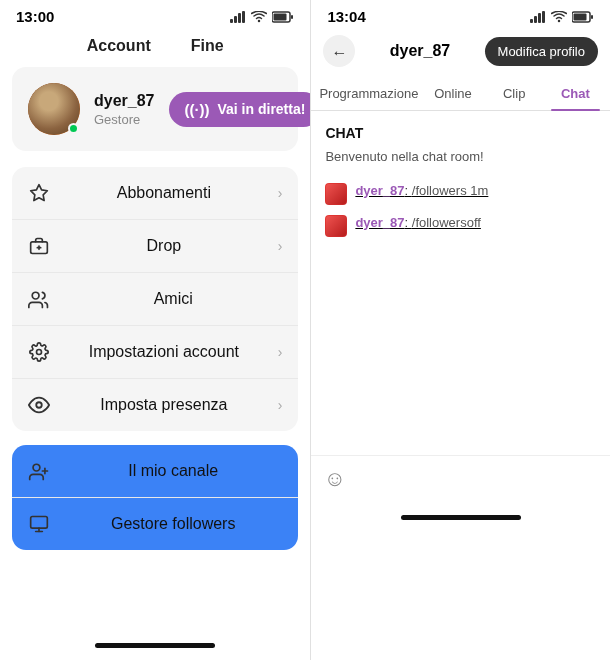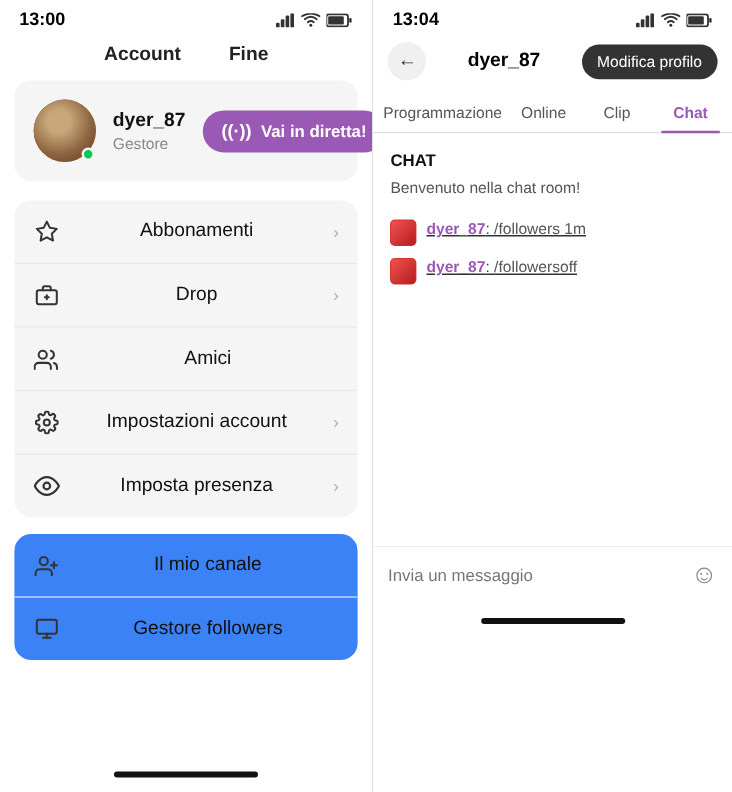--- a/index.html
+++ b/index.html
@@ -610,20 +610,19 @@
         <div class="chat-avatar-inner"></div>
       </div>
       <span class="chat-text">
         <span class="chat-user">dyer_87</span>:
         <span class="chat-cmd">/followersoff</span>
       </span>
     </div>
   </div>
 
   <div class="chat-input-area">
-    <input class="chat-input" type="text" placeholder="Invia un messaggio" style="">
     <span class="emoji-btn">☺</span>
   </div>
 
   <div class="right-bottom-bar">
     <div class="bottom-indicator-r"></div>
   </div>
 </div>
 
 </body></html>

